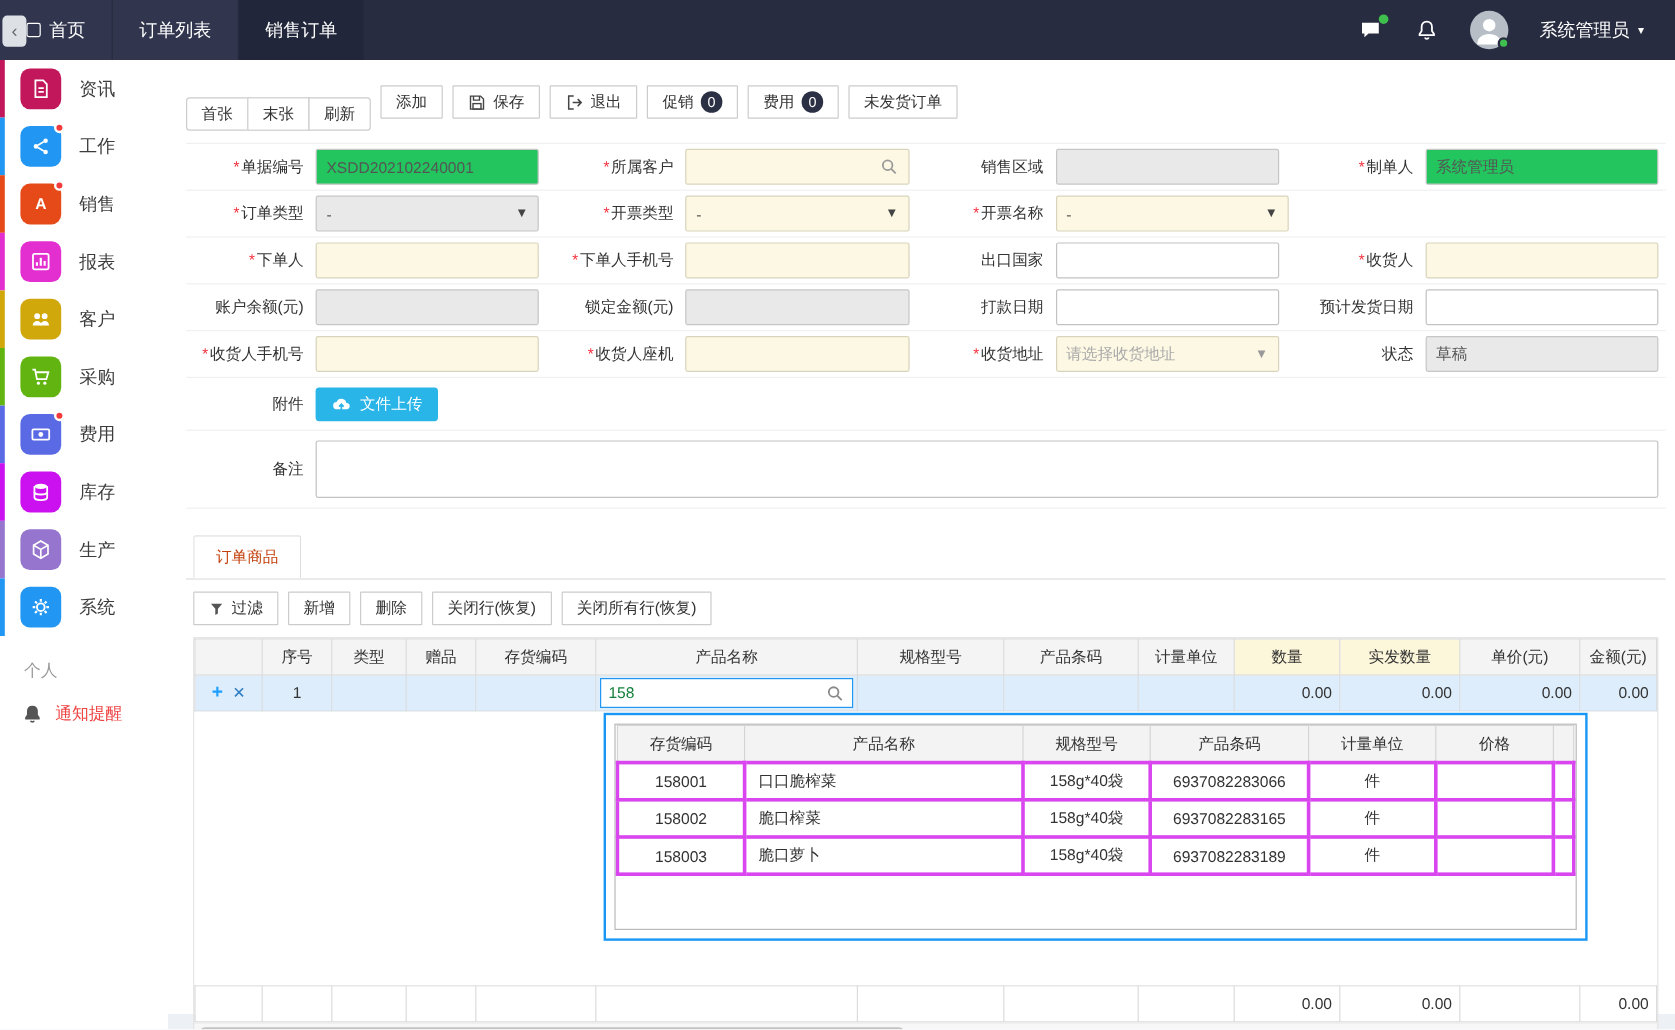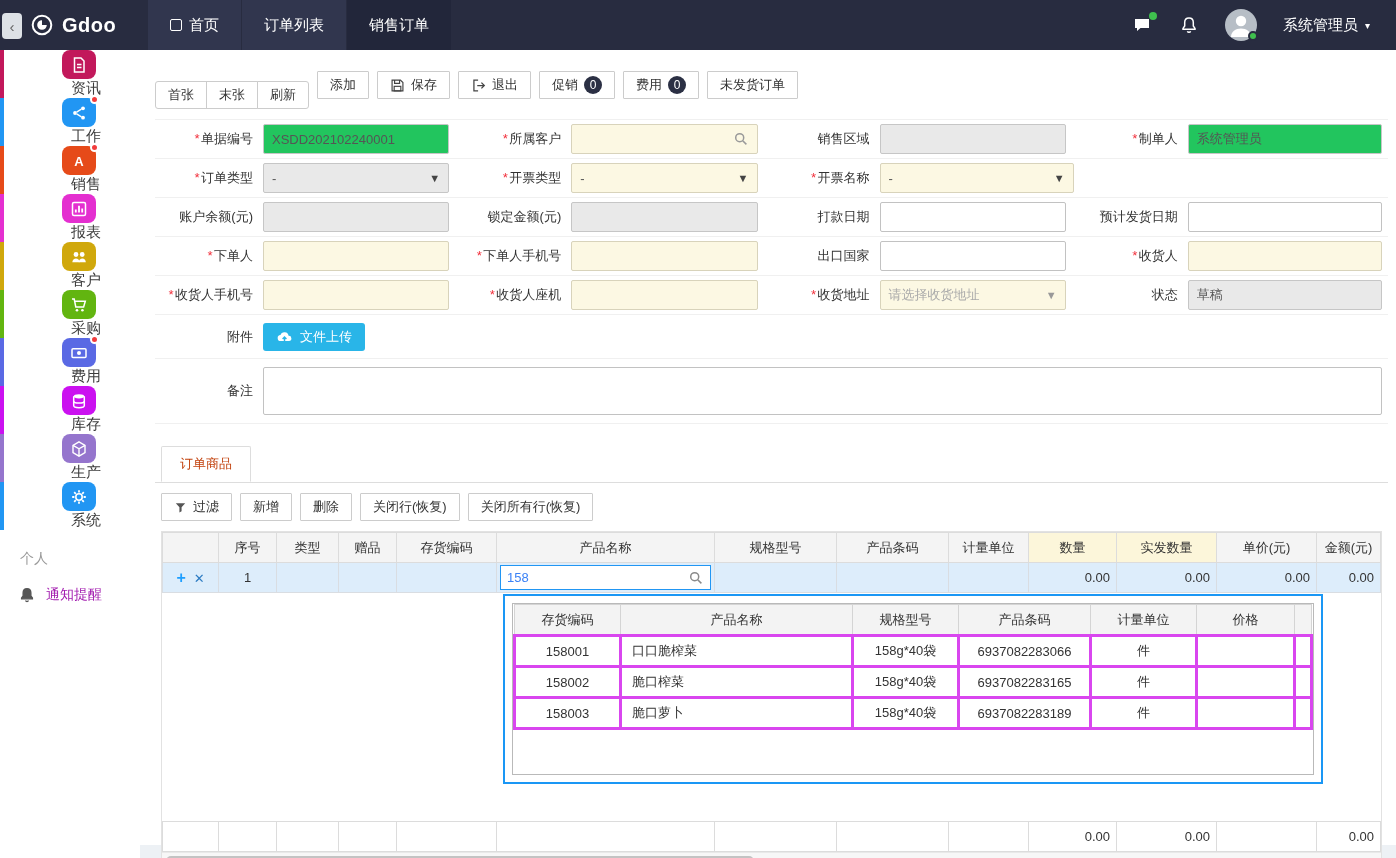--- a/index.html
+++ b/index.html
@@ -24,30 +24,30 @@
   .avatar { position:relative; width:32px; height:32px; background:#b7bec6; border-radius:50%; overflow:visible; cursor:pointer;
     display:flex; align-items:center; justify-content:center; }
   .avatar svg { border-radius:50%; }
   .avatar .gdot { top:auto; bottom:0; right:-1px; border:2px solid #282c40; width:10px; height:10px; }
   .user { color:#fff; font-size:15px; display:flex; align-items:center; gap:7px; cursor:pointer; }
   .caret { font-size:10px; }
 
   
   .bodywrap { display:flex; height:808px; }
   .sidebar { width:140px; background:#fff; flex-shrink:0; }
-  .si { position:relative; height:48px; display:flex; align-items:center; padding-left:17px; cursor:pointer;flex-direction:column; }
+  .si { position:relative; height:48px; display:flex; align-items:center; padding-left:17px; cursor:pointer; }
   .si::before { content:""; position:absolute; left:0; top:0; bottom:0; width:4px; background:var(--c); }
   .s-ico { position:relative; width:34px; height:34px; border-radius:8px; background:var(--c);
     display:flex; align-items:center; justify-content:center; }
   .rdot { position:absolute; top:-3px; right:-3px; width:9px; height:9px; background:#f23c3c; border-radius:50%; border:2px solid #fff; }
   .si .lbl { margin-left:15px; font-size:15px; color:#3c3c3c; }
   .c0 { --c:#c2185b; } .c1 { --c:#2196f3; } .c2 { --c:#e64a19; } .c3 { --c:#e42fd0; } .c4 { --c:#d0a80c; }
   .c5 { --c:#62b510; } .c6 { --c:#5a69e4; } .c7 { --c:#cb11f0; } .c8 { --c:#9575cd; } .c9 { --c:#2196f3; }
   .personal { padding:20px 0 8px 20px; color:#9a9a9a; font-size:14px; }
-  .notify { display:flex; align-items:center; gap:10px; padding-left:18px; height:38px; color:#a21caf; font-size:14px; cursor:pointer; }
+  .notify { display:flex; align-items:center; gap:10px; padding-left:18px; height:38px; color:#ef4444; font-size:14px; cursor:pointer; }
 
   .main { flex:1; background:#edf1f5; overflow:hidden; }
   .panel { background:#fff; height:795px; padding:0 8px 0 15px; }
 
   
   .toolbar { display:flex; align-items:center; padding:11px 0 10px 0; }
   .btn { height:28px; padding:0 12px; border:1px solid #ccc; background:#fff; color:#333; font-size:13px;
     display:inline-flex; align-items:center; gap:6px; border-radius:1px; margin-right:8px; cursor:pointer; white-space:nowrap; }
   .btn-group { display:flex; margin-right:8px;margin-top:20px; }
   .btn-group .btn { margin-right:-1px; border-radius:0; }
@@ -92,21 +92,21 @@
   .maingrid th { background:#f4f4f4; border:1px solid #dcdcdc; height:30px; font-weight:normal; color:#333; font-size:13px; }
   .maingrid th.yhead { background:#fcf6da; }
   .maingrid td { border:1px solid #d9dde2; height:30px; font-size:13px; color:#333; background:#ddedfb; }
   .maingrid tr.frow2 td { background:#fff; border-color:#dcdcdc; }
   .num { text-align:right; padding-right:6px; }
   .ctr { text-align:center; }
   .plus { color:#1e9fff; font-weight:bold; font-size:16px; cursor:pointer; }
   .del { color:#2e7cc3; font-weight:bold; font-size:13px; margin-left:8px; cursor:pointer; }
   .search-cell { padding:2px 3px; }
   .search-box { background:#fff; border:1px solid #2196f3; height:25px; display:flex; align-items:center; padding:0 6px; }
-  .row-search-input { border:none; outline:none; flex:1; font-size:13px; color:#3b82f6; font-family:inherit; background:transparent; }
+  .row-search-input { border:none; outline:none; flex:1; font-size:13px; color:#15803d; font-family:inherit; background:transparent; }
 
   .body-space { height:228px; position:relative; background:#fff; }
 
   
   .dropdown { position:absolute; left:341px; top:1px; width:820px; height:190px; background:#fff;
     border:2px solid #1a97f5; padding:7px; z-index:20; }
   .dd-inner { border:1px solid #b9b9b9; height:100%; overflow:hidden; background:#fff; }
   table.dd { width:100%; border-collapse:collapse; table-layout:fixed; }
   .dd th { background:#f3f3f3; border:1px solid #d4d4d4; height:31px; font-weight:normal; color:#333; font-size:13px; }
   .dd td { border:3px solid #d946ef; height:31px; font-size:13px; color:#333; }
@@ -117,29 +117,20 @@
   .hscroll { height:17px; background:#f7f7f7; border-top:1px solid #e9e9e9; position:relative; }
   .hthumb { position:absolute; left:4px; top:3px; width:588px; height:11px; border-radius:5px; background:#c3c3c3; cursor:pointer; }
 </style>
 </head>
 <body>
 
 <div class="screen">
 
   <div class="navbar">
     <div class="collapse-btn">‹</div>
-    <div class="brand">
-      <span style="display:flex">
-        <svg width="24" height="24" viewBox="0 0 24 24">
-            <circle cx="12" cy="12" r="9.3" stroke="#fff" stroke-width="2" fill="none"></circle>
-            <path d="M12 7.2a4.8 4.8 0 1 0 4.8 4.8h-4.8z" fill="#fff"></path>
-          </svg>
-      </span>
-      <span>Gdoo</span>
-    </div>
     <div class="nav-tabs">
       <div class="nav-tab">
         <span class="home-ico"></span>
         <span>首页</span>
       </div>
       <div class="nav-tab">
         <span>订单列表</span>
       </div>
       <div class="nav-tab active">
         <span>销售订单</span>
@@ -409,67 +400,67 @@
               <span class="flabel"><i class="star">*</i><span>开票名称</span></span>
               <div class="field f-yellow">
                 <span>-</span>
                   <span class="sel-caret">▼</span>
               </div>
             </div>
           </div>
 
           <div class="frow">
             <div class="fcell">
+              <span class="flabel"><i class="star">*</i><span>下单人</span></span>
+              <div class="field f-yellow">
+                  <span></span>
+                </div>
+            </div>
+            <div class="fcell">
+              <span class="flabel"><i class="star">*</i><span>下单人手机号</span></span>
+              <div class="field f-yellow">
+                  <span></span>
+                </div>
+            </div>
+            <div class="fcell">
+              <span class="flabel">出口国家</span>
+              <div class="field f-white">
+                  <span></span>
+                </div>
+            </div>
+            <div class="fcell">
+              <span class="flabel"><i class="star">*</i><span>收货人</span></span>
+              <div class="field f-yellow">
+                  <span></span>
+                </div>
+            </div>
+          </div>
+
+          <div class="frow">
+            <div class="fcell">
               <span class="flabel">账户余额(元)</span>
               <div class="field f-gray">
                   <span></span>
                 </div>
             </div>
             <div class="fcell">
               <span class="flabel">锁定金额(元)</span>
               <div class="field f-gray">
                   <span></span>
                 </div>
             </div>
             <div class="fcell">
               <span class="flabel">打款日期</span>
               <div class="field f-white">
                   <span></span>
                 </div>
             </div>
             <div class="fcell">
               <span class="flabel">预计发货日期</span>
               <div class="field f-white">
-                  <span></span>
-                </div>
-            </div>
-          </div>
-
-          <div class="frow">
-            <div class="fcell">
-              <span class="flabel"><i class="star">*</i><span>下单人</span></span>
-              <div class="field f-yellow">
-                  <span></span>
-                </div>
-            </div>
-            <div class="fcell">
-              <span class="flabel"><i class="star">*</i><span>下单人手机号</span></span>
-              <div class="field f-yellow">
-                  <span></span>
-                </div>
-            </div>
-            <div class="fcell">
-              <span class="flabel">出口国家</span>
-              <div class="field f-white">
-                  <span></span>
-                </div>
-            </div>
-            <div class="fcell">
-              <span class="flabel"><i class="star">*</i><span>收货人</span></span>
-              <div class="field f-yellow">
                   <span></span>
                 </div>
             </div>
           </div>
 
           <div class="frow">
             <div class="fcell">
               <span class="flabel"><i class="star">*</i><span>收货人手机号</span></span>
               <div class="field f-yellow">
                   <span></span>

